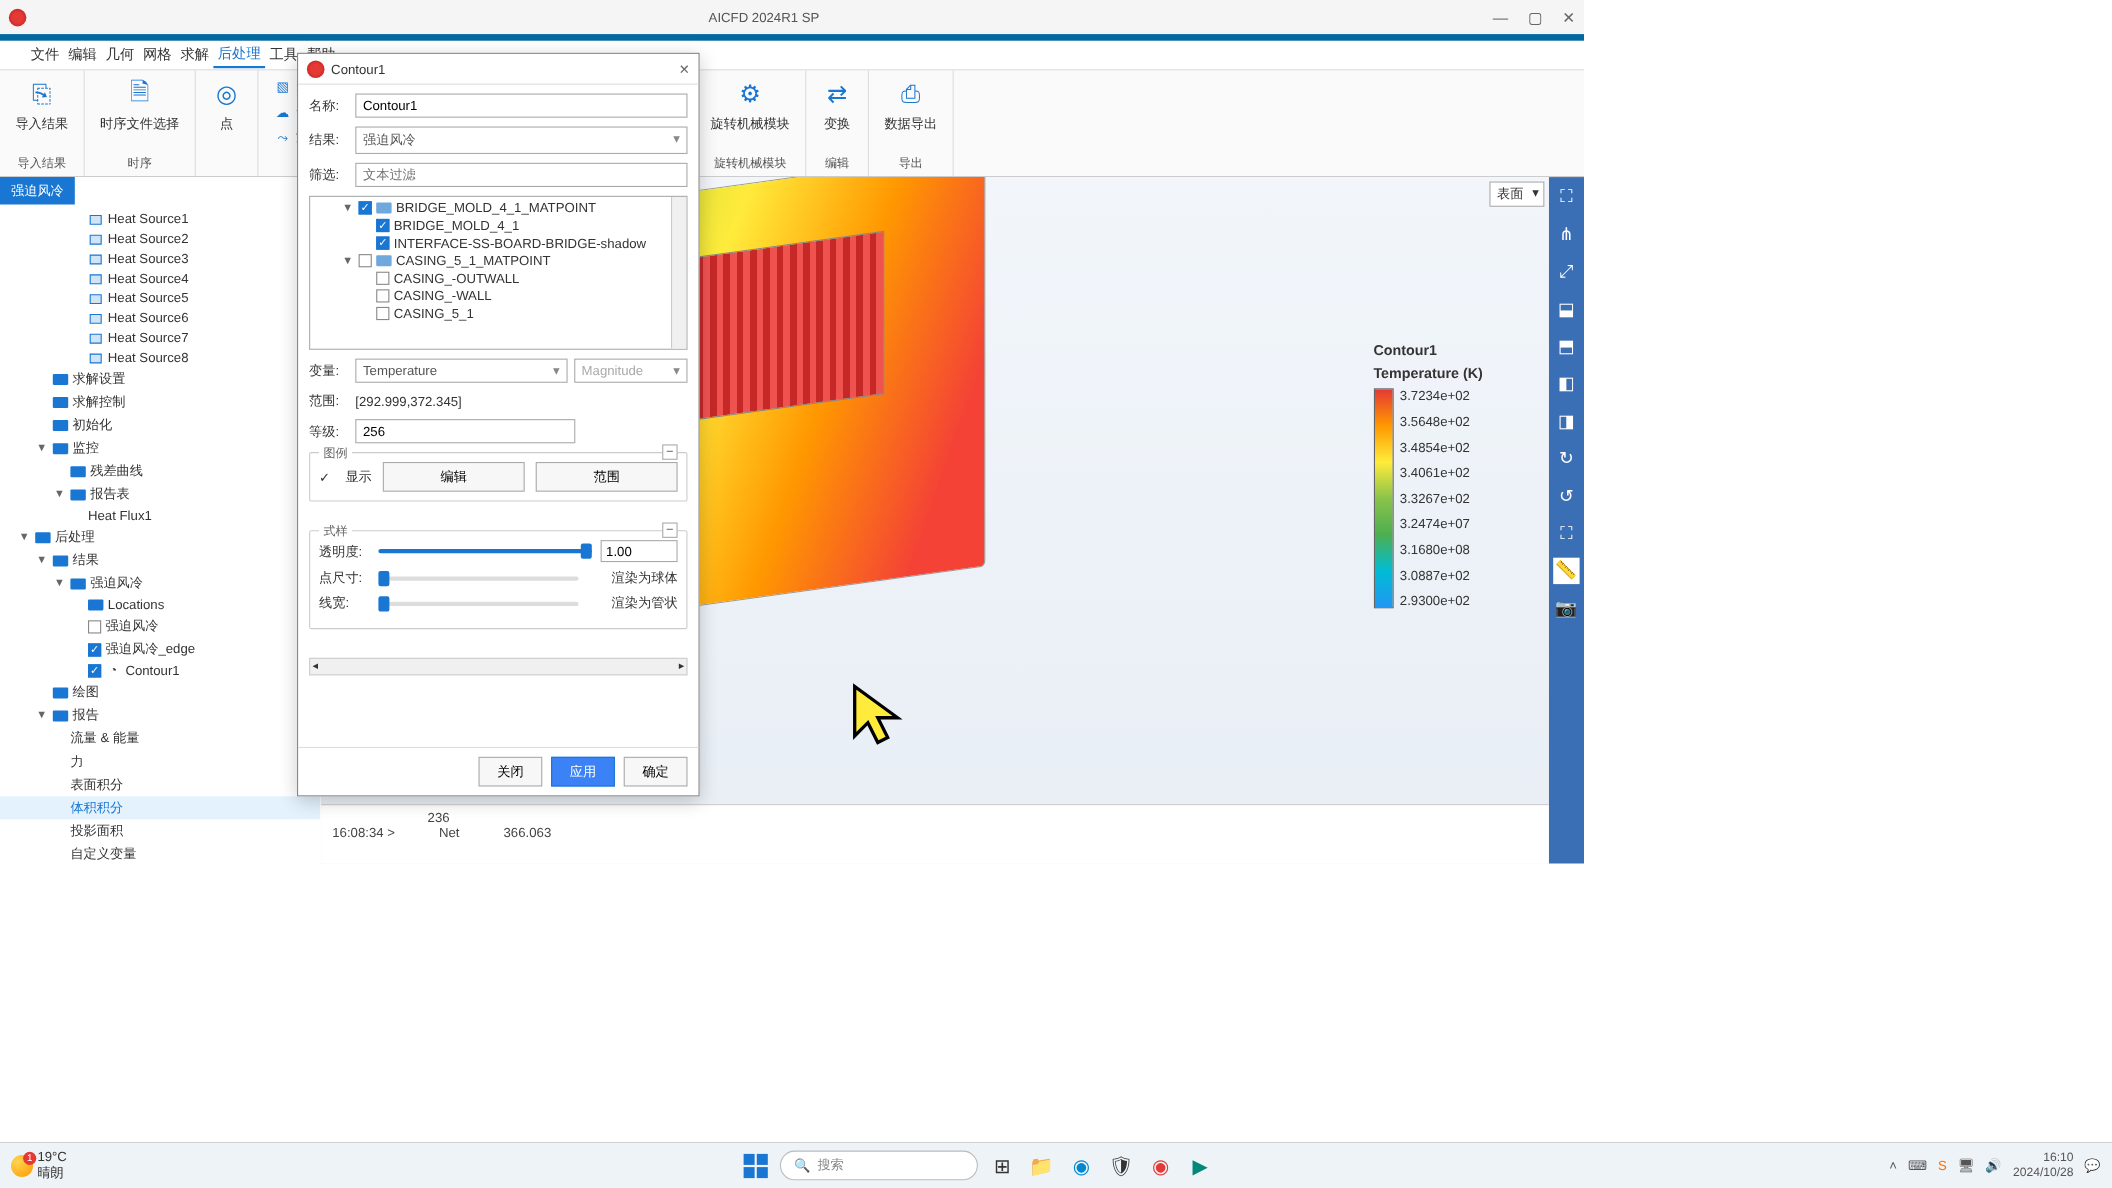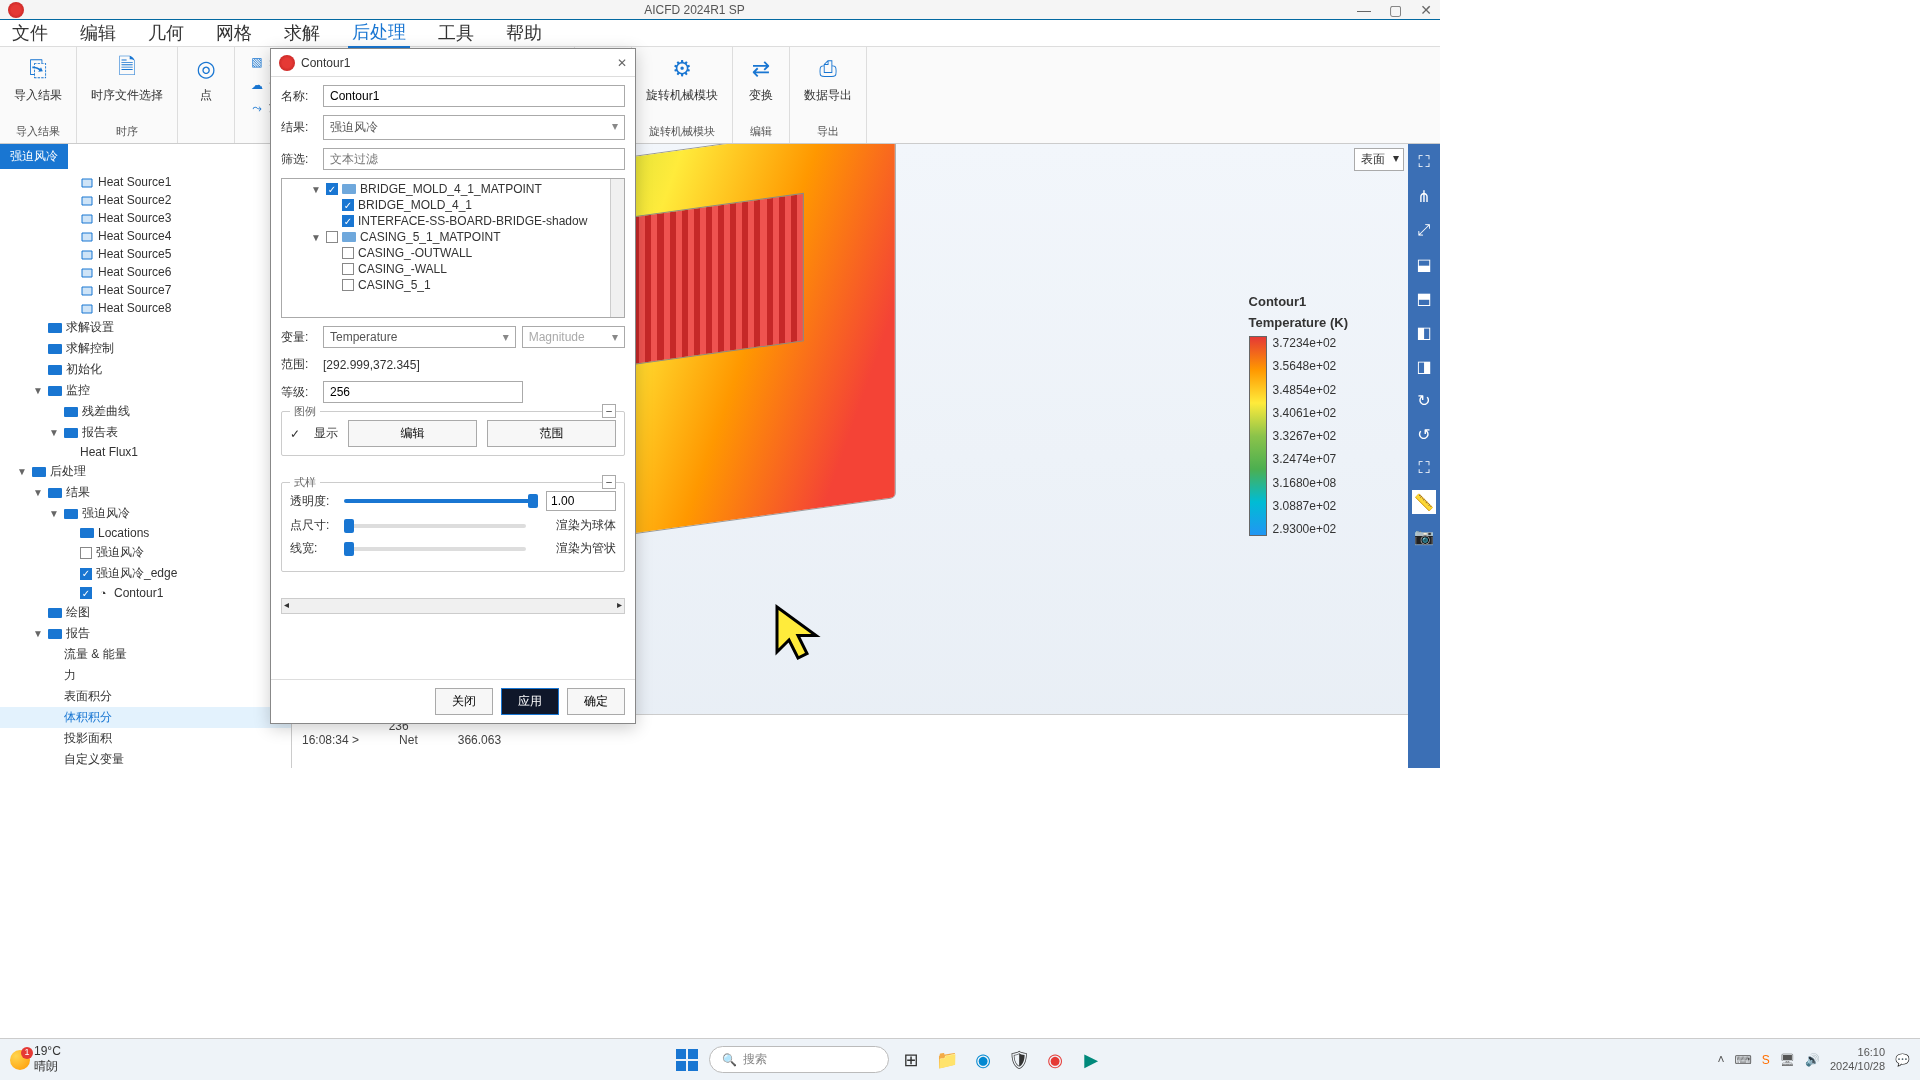--- a/index.html
+++ b/index.html
@@ -1,26 +1,26 @@
 <!DOCTYPE html>
 <html><head>
 <meta charset="utf-8">
 <style>
 * { box-sizing: border-box; margin: 0; padding: 0; font-family: "Microsoft YaHei", sans-serif; }
 body { background: #fff; width: 1440px; height: 820px; overflow: hidden; font-size: 12px; color: #333; }
 
 
-.titlebar { height: 20px; background: #f5f5f5; display: flex; align-items: center; padding: 0 8px; border-bottom: 1px solid #0369a1; }
+.titlebar { height: 37px; background: #f5f5f5; display: flex; align-items: center; padding: 0 8px; border-bottom: 6px solid #0369a1; }
 .titlebar .app-icon { width: 16px; height: 16px; background: radial-gradient(circle, #e53935 40%, #b71c1c 100%); border-radius: 50%; margin-right: 8px; }
 .titlebar .title { flex: 1; text-align: center; font-size: 12px; color: #555; }
 .titlebar .win-btns { display: flex; gap: 18px; color: #666; }
 .titlebar .win-btns span { cursor: pointer; font-size: 14px; }
 
 
-.menubar { height: 26px; display: flex; align-items: center; padding: 0 8px; gap: 24px; font-size: 18px; color: #333; }
+.menubar { height: 26px; display: flex; align-items: center; padding: 0 24px; font-size: 13px; color: #333; }
 .menubar .menu-item { cursor: pointer; padding: 2px 4px; }
 .menubar .menu-item.active { color: #1976d2; border-bottom: 2px solid #1976d2; }
 
 
 .ribbon { height: 98px; border-top: 1px solid #ddd; border-bottom: 1px solid #ccc; display: flex; background: #fafafa; }
 .ribbon-group { border-right: 1px solid #ddd; padding: 4px 10px; display: flex; flex-direction: column; align-items: center; justify-content: space-between; }
 .ribbon-group .big-btn { display: flex; flex-direction: column; align-items: center; gap: 4px; cursor: pointer; padding: 4px; }
 .ribbon-group .big-btn .ico { width: 28px; height: 28px; display: flex; align-items: center; justify-content: center; color: #1976d2; font-size: 22px; }
 .ribbon-group .group-label { font-size: 11px; color: #555; margin-top: auto; }
 .ribbon-group .btn-row { display: flex; flex-direction: row; gap: 6px; flex-wrap: wrap; }
@@ -85,21 +85,21 @@
 .tree-box .scroll-ind { position: absolute; right: 0; top: 0; width: 14px; height: 100%; background: #f0f0f0; border-left: 1px solid #ccc; }
 .tb-item { display: flex; align-items: center; gap: 4px; padding: 1px 2px; }
 .tb-item .tw { width: 12px; color: #666; font-size: 10px; text-align: center; }
 .tb-item .chk { width: 12px; height: 12px; border: 1px solid #888; display: inline-flex; align-items: center; justify-content: center; font-size: 10px; }
 .tb-item .chk.on { background: #1976d2; border-color: #1976d2; color: #fff; }
 .tb-item .fol { width: 14px; height: 10px; background: #6fa8dc; border-radius: 1px; }
 .group-box { border: 1px solid #ccc; border-radius: 2px; padding: 8px; margin-bottom: 26px; position: relative; }
 .group-box .gb-title { position: absolute; top: -8px; left: 8px; background: #fff; padding: 0 4px; font-size: 11px; color: #666; }
 .group-box .gb-toggle { position: absolute; top: -8px; right: 8px; width: 14px; height: 14px; border: 1px solid #aaa; background: #fff; text-align: center; font-size: 10px; line-height: 12px; cursor: pointer; }
 .btn { border: 1px solid #aaa; background: #f7f7f7; padding: 4px 16px; cursor: pointer; font-size: 12px; }
-.btn.primary { background: #0f172a; color: #fff; border-color: #1976d2; }
+.btn.primary { background: #3b82f6; color: #fff; border-color: #1976d2; }
 .slider-row { display: flex; align-items: center; gap: 8px; margin-bottom: 6px; }
 .slider-row .lbl { width: 46px; }
 .slider-row .track { flex: 1; height: 4px; background: #1976d2; border-radius: 2px; position: relative; }
 .slider-row .track.short { background: #ddd; }
 .slider-row .track .thumb { position: absolute; width: 10px; height: 14px; background: #1976d2; top: -5px; border-radius: 2px; }
 .slider-row input { width: 70px; border: 1px solid #aaa; padding: 2px 4px; font-size: 12px; }
 .dlg-footer { border-top: 1px solid #ddd; padding: 8px 10px; display: flex; justify-content: flex-end; gap: 8px; }
 .hscroll { height: 16px; border: 1px solid #ccc; background: #f0f0f0; margin: 8px 0 4px; position: relative; }
 .hscroll::before { content: '◂'; position: absolute; left: 2px; font-size: 10px; }
 .hscroll::after { content: '▸'; position: absolute; right: 2px; font-size: 10px; }

